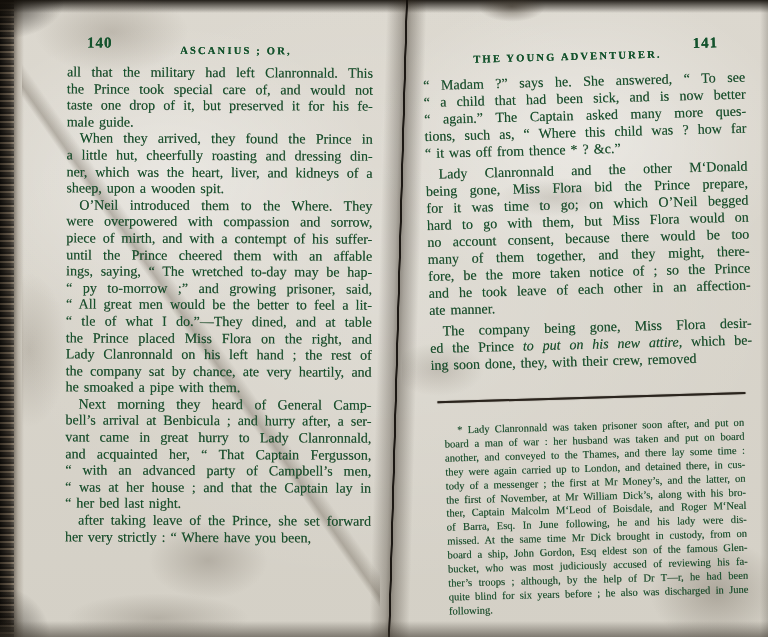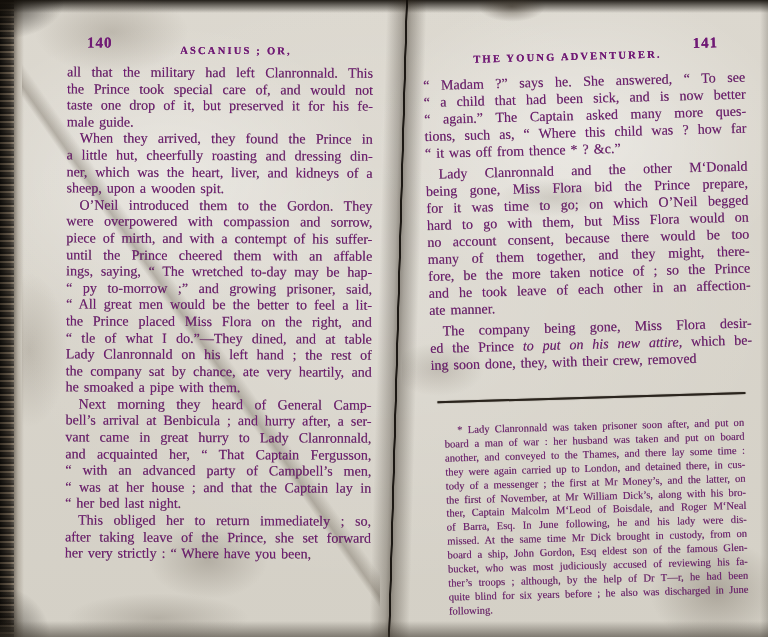--- a/index.html
+++ b/index.html
@@ -1,18 +1,18 @@
 <!DOCTYPE html>
 <html><head>
 <meta charset="utf-8">
 <style>
   html,body{margin:0;padding:0;background:#111;}
   .scan{
     position:relative;width:768px;height:637px;overflow:hidden;
-    font-family:"Liberation Serif", serif;color:#701a75;
+    font-family:"Liberation Serif", serif;color:#14532d;
     background:#d6d2c8;
   }
   .paper{
     position:absolute;inset:0;
     background:
       radial-gradient(ellipse 300px 220px at 22% 28%, rgba(255,255,255,0.38), transparent 70%),
       radial-gradient(ellipse 300px 220px at 76% 22%, rgba(255,255,255,0.42), transparent 70%),
       radial-gradient(ellipse 500px 380px at 50% 45%, rgba(255,255,255,0.18), transparent 80%),
       linear-gradient(#dcd8cf,#d4d0c6);
   }
@@ -130,44 +130,43 @@
           <div class="line">taste one drop of it, but preserved it for his fe-</div>
           <div class="line last">male guide.</div>
         </div>
         <div class="para indent">
           <div class="line">When they arrived, they found the Prince in</div>
           <div class="line">a little hut, cheerfully roasting and dressing din-</div>
           <div class="line">ner, which was the heart, liver, and kidneys of a</div>
           <div class="line last">sheep, upon a wooden spit.</div>
         </div>
         <div class="para indent">
-          <div class="line">O’Neil introduced them to the Gordon.  They</div>
+          <div class="line">O’Neil introduced them to the Where.  They</div>
           <div class="line">were overpowered with compassion and sorrow,</div>
           <div class="line">piece of mirth, and with a contempt of his suffer-</div>
           <div class="line">until the Prince cheered them with an affable</div>
           <div class="line">ings, saying, “ The wretched to-day may be hap-</div>
           <div class="line">“ py to-morrow ;” and growing prisoner, said,</div>
           <div class="line">“ All great men would be the better to feel a lit-</div>
+          <div class="line">“ tle of what I do.”—They dined, and at table</div>
           <div class="line">the Prince placed Miss Flora on the right, and</div>
-          <div class="line">“ tle of what I do.”—They dined, and at table</div>
           <div class="line">Lady Clanronnald on his left hand ; the rest of</div>
           <div class="line">the company sat by chance, ate very heartily, and</div>
           <div class="line last">he smoaked a pipe with them.</div>
         </div>
         <div class="para indent">
           <div class="line">Next morning they heard of General Camp-</div>
           <div class="line">bell’s arrival at Benbicula ; and hurry after, a ser-</div>
           <div class="line">vant came in great hurry to Lady Clanronnald,</div>
           <div class="line">and acquainted her, “ That Captain Fergusson,</div>
           <div class="line">“ with an advanced party of Campbell’s men,</div>
           <div class="line">“ was at her house ; and that the Captain lay in</div>
           <div class="line last">“ her bed last night.</div>
         </div>
         <div class="para indent">
-          <div class="line">This obliged her to return immediately ; so,</div>
           <div class="line">after taking leave of the Prince, she set forward</div>
           <div class="line last">her very strictly : “ Where have you been,</div>
         </div>
       </div>
   </div>
 
   <div class="page-text right">
     <div class="header">
       <span class="runtitle">THE YOUNG ADVENTURER.</span>
       <span class="pagenum">141</span>

